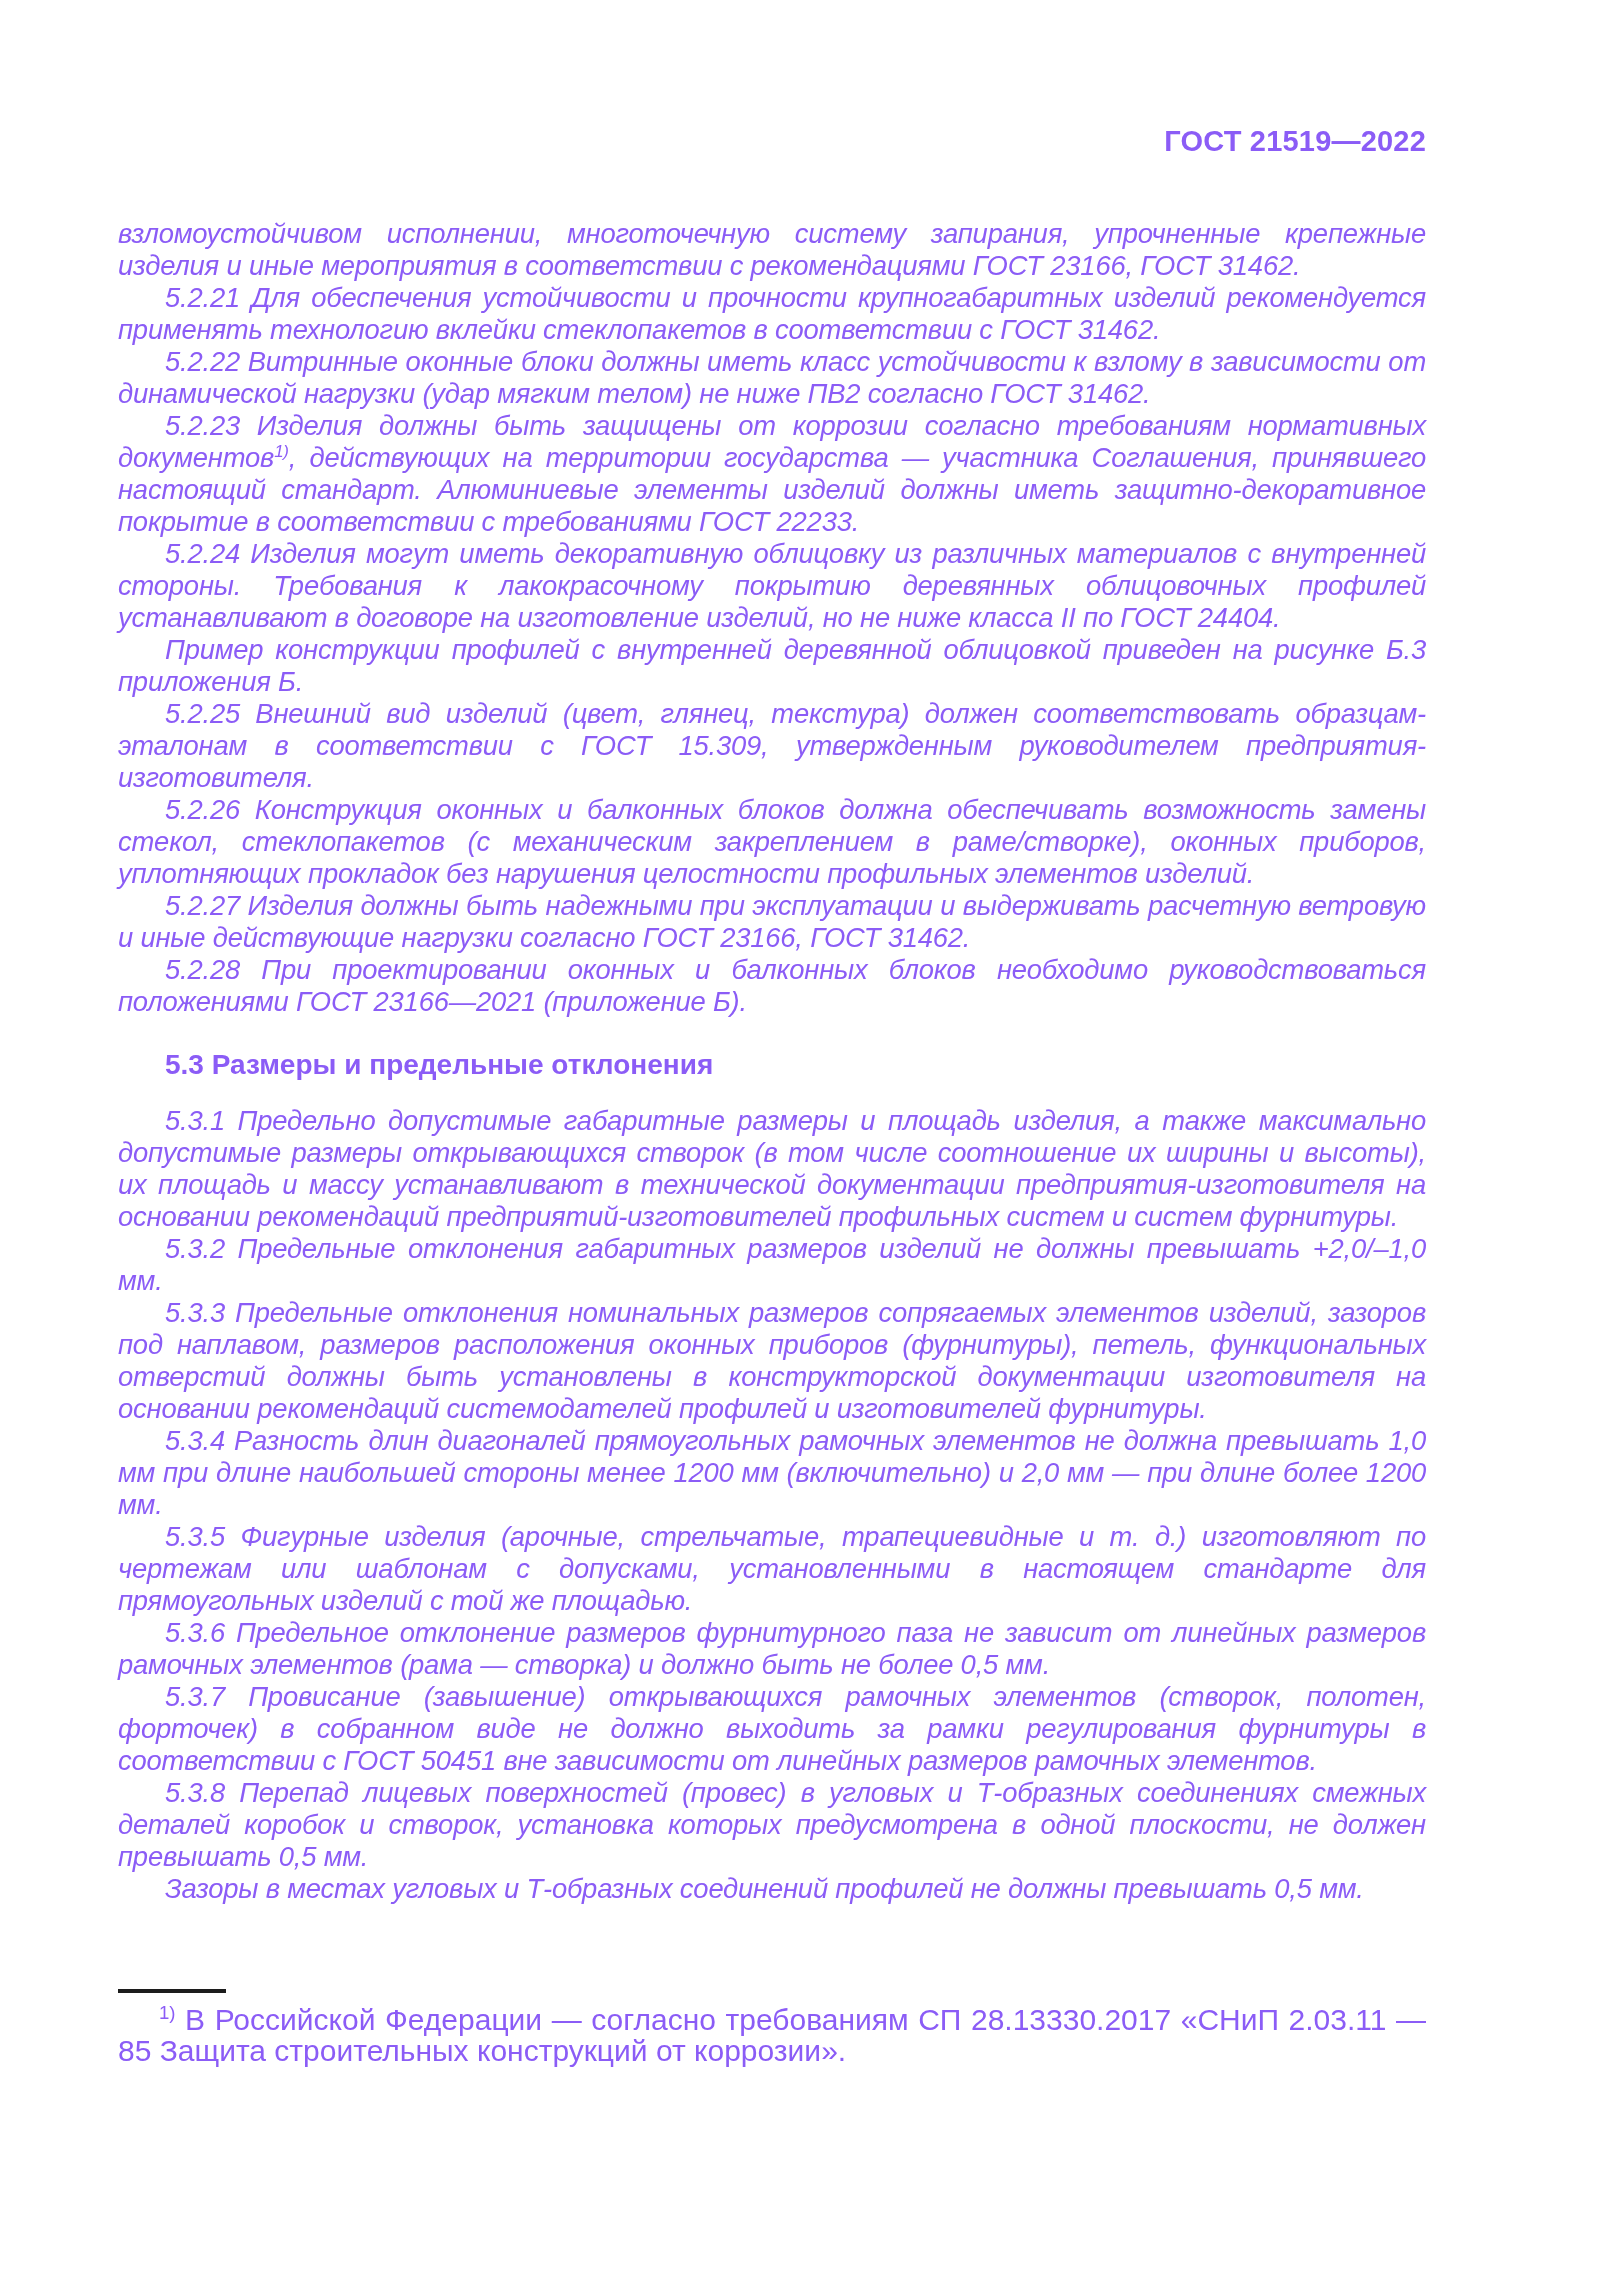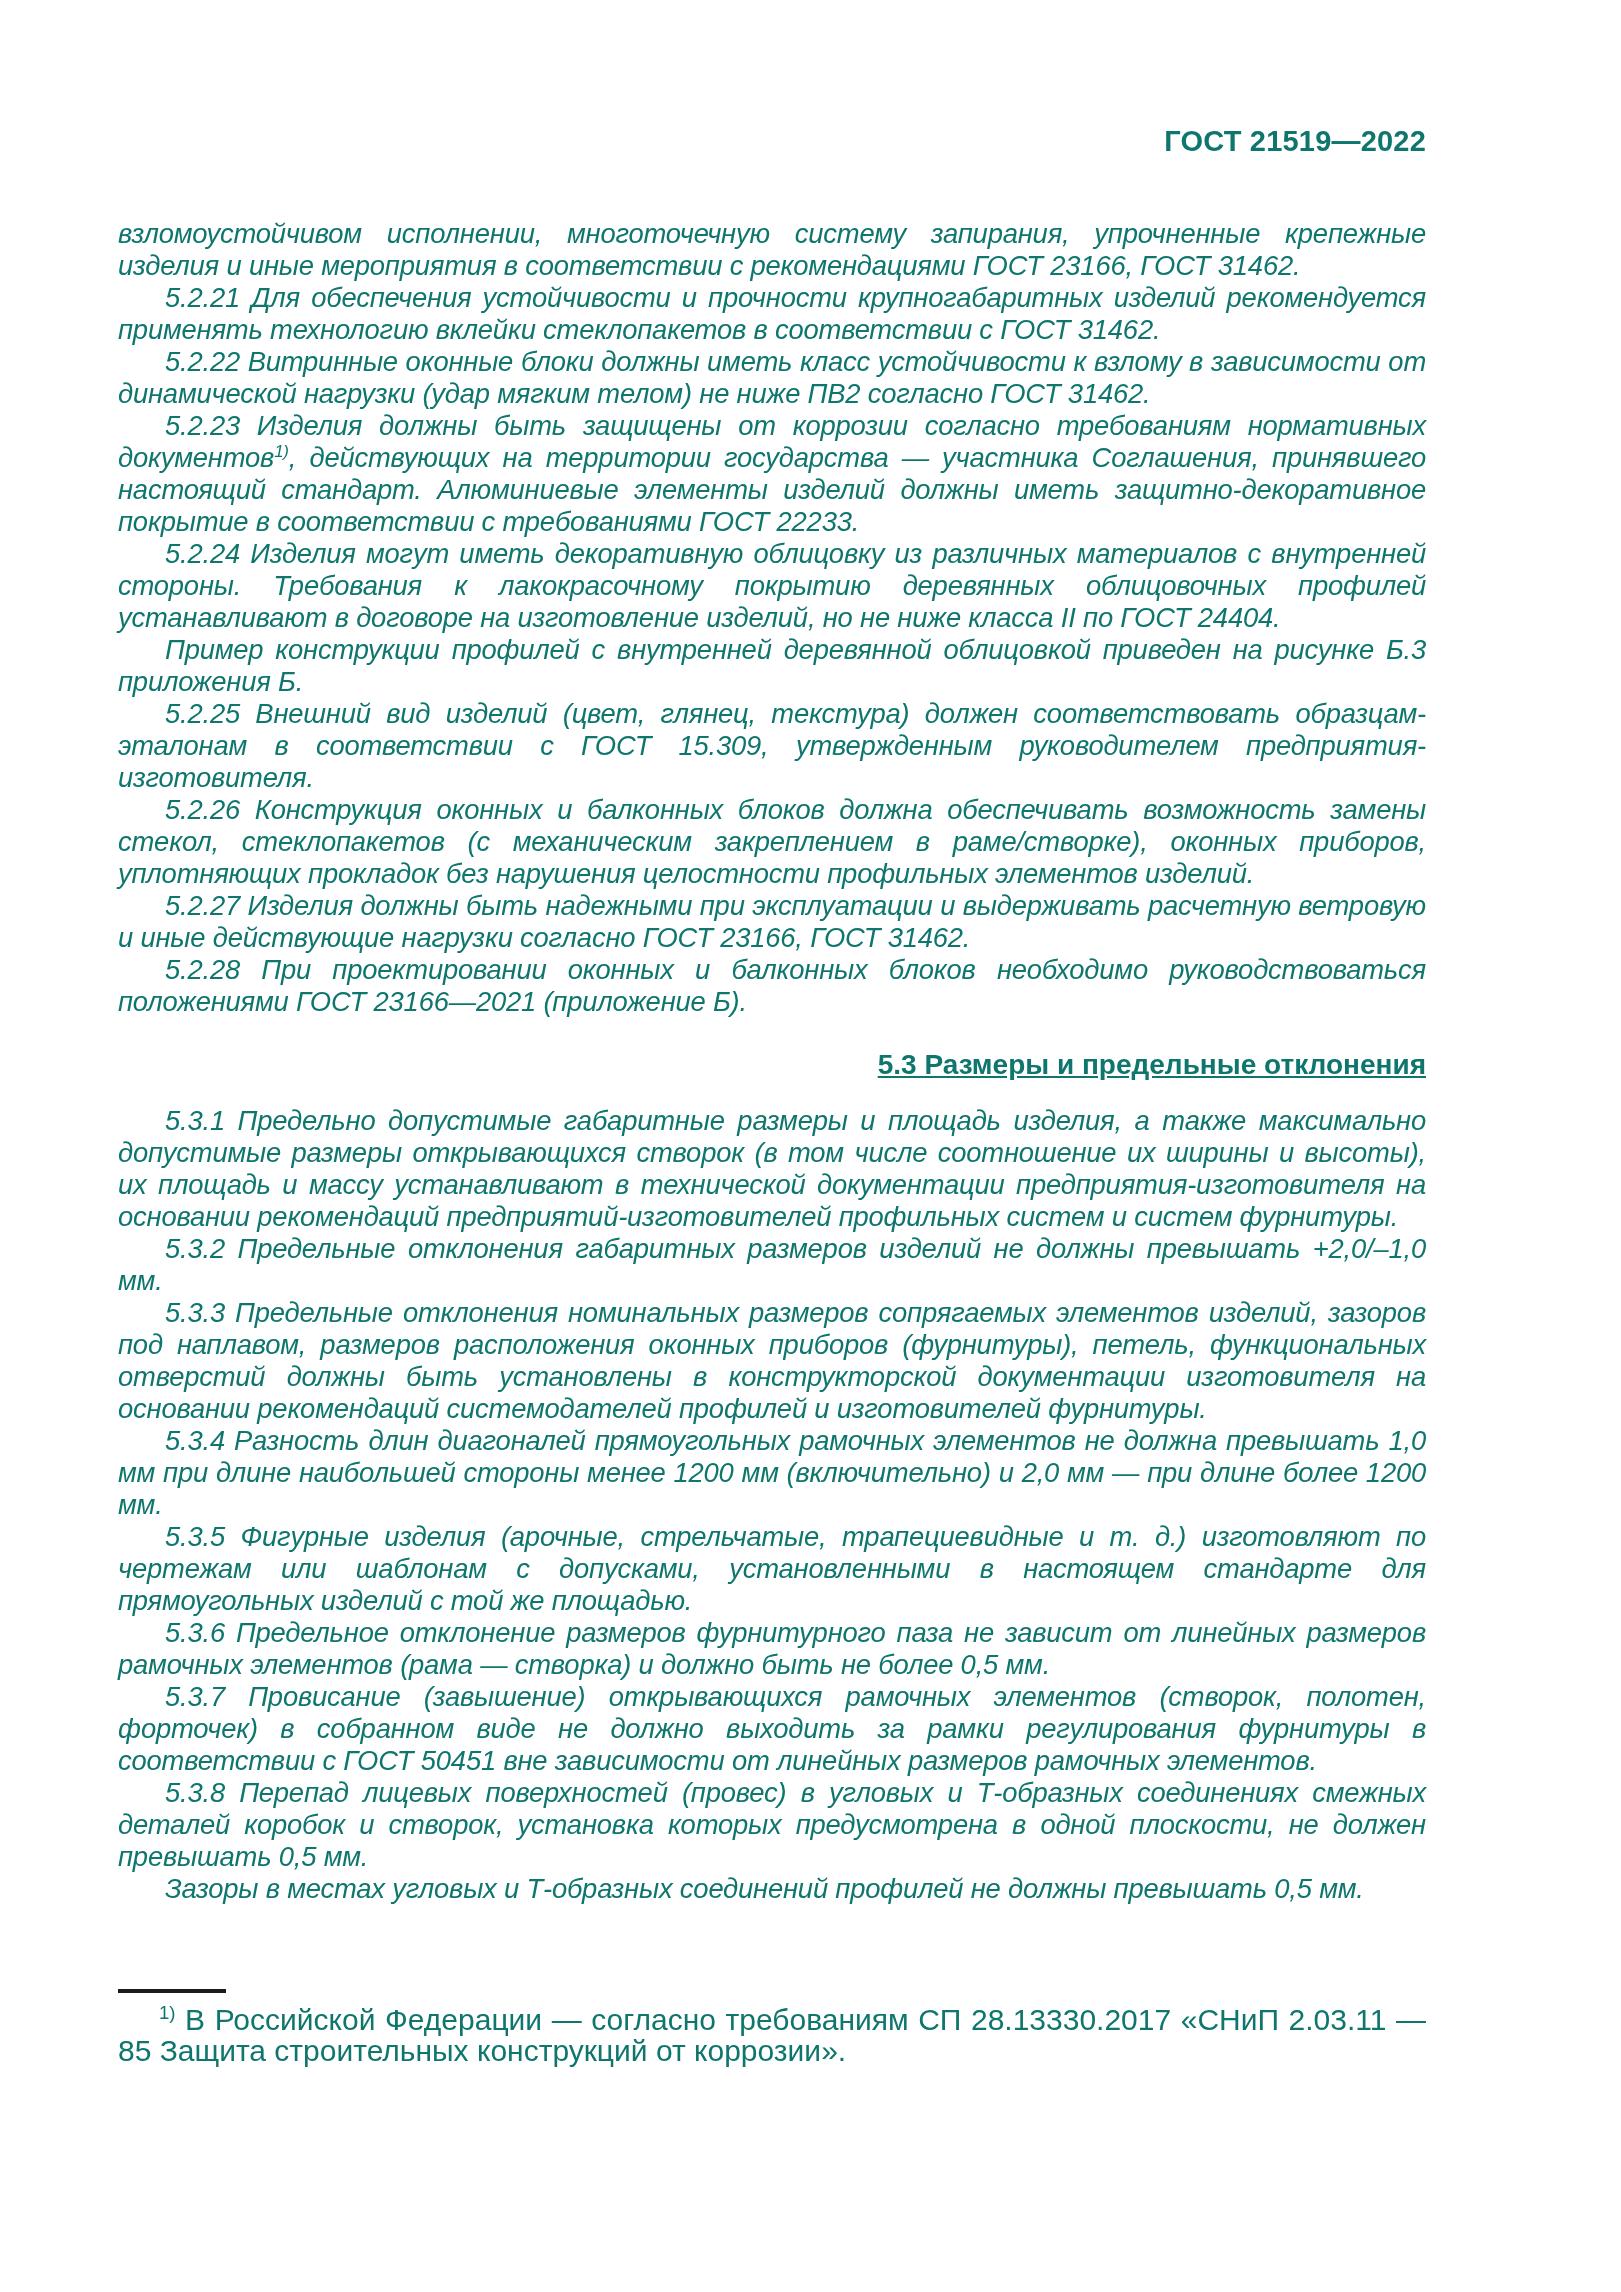--- a/index.html
+++ b/index.html
@@ -6,21 +6,21 @@
     margin: 0;
     padding: 0;
     background: #ffffff;
   }
   .page {
     position: relative;
     width: 1621px;
     height: 2293px;
     background: #ffffff;
     font-family: "Liberation Sans", sans-serif;
-    color: #0f766e;
+    color: #8b5cf6;
     overflow: hidden;
   }
   .doc-header {
     position: absolute;
     top: 125px;
     left: 118px;
     width: 1308px;
     text-align: right;
     font-size: 29px;
     font-weight: bold;
@@ -42,23 +42,22 @@
     font-style: italic;
   }
   .doc-body p.no-indent {
     text-indent: 0;
   }
   .section-heading {
     font-size: 28px;
     font-weight: bold;
     margin: 31px 0 23.5px 0;
     text-indent: 47px;
-    text-align: right;
+    text-align: left;
     letter-spacing: 0;
-    text-decoration: underline;
   }
   sup.fn-ref {
     font-size: 62%;
     line-height: 0;
     vertical-align: super;
   }
   .footnote {
     position: absolute;
     top: 1989px;
     left: 118px;

